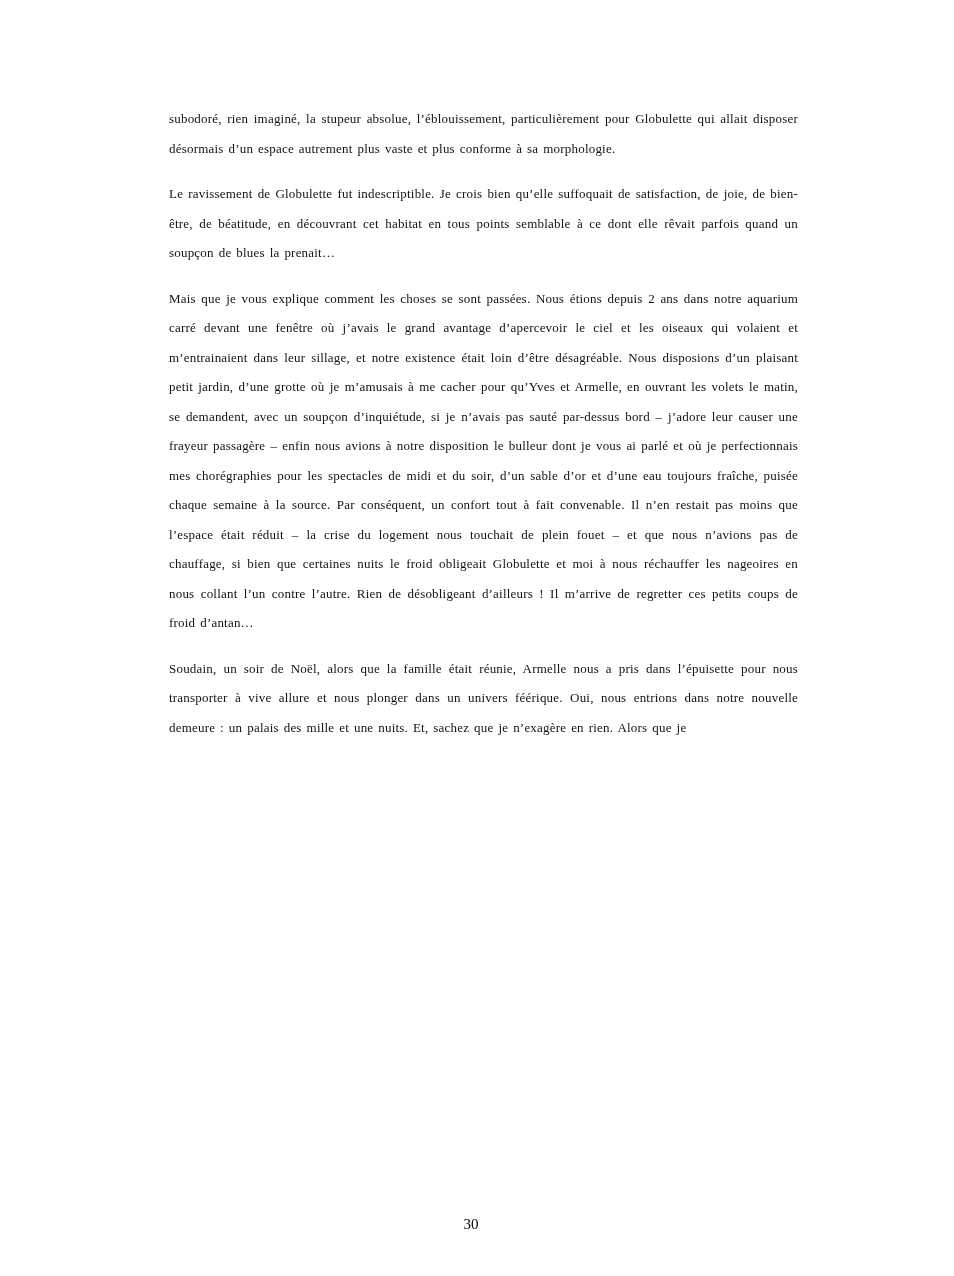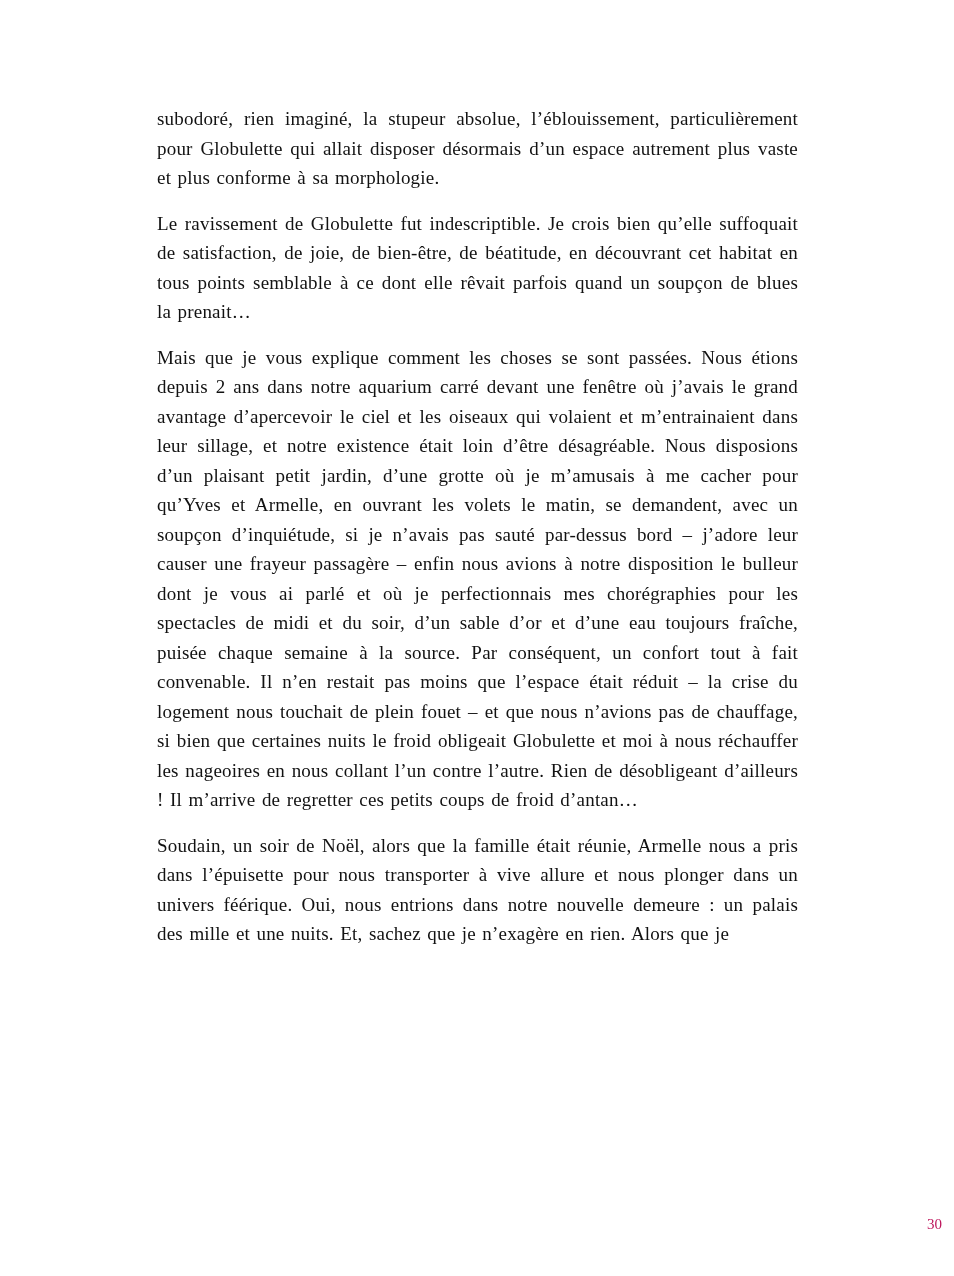--- a/index.html
+++ b/index.html
@@ -18,35 +18,35 @@
     color: #121212;
     overflow: hidden;
   }
   .text-block {
     position: absolute;
     left: 157px;
     top: 104px;
     width: 641px;
   }
   .text-block p {
-    margin: 0 0 16px 0;
-    font-size: 19px;
+    margin: 0 0 16px 12px;
+    font-size: 13px;
     line-height: 29.5px;
     text-align: justify;
     word-spacing: 1.5px;
     letter-spacing: 0.2px;
   }
   .page-number {
     position: absolute;
     left: 0;
     right: 12px;
     top: 1216px;
-    text-align: right;
+    text-align: center;
     font-size: 15px;
-    color: #be185d;
+    color: #000000;
   }
 </style>
 </head>
 <body>
 
 <div class="page">
   <div class="text-block">
     <p>subodoré, rien imaginé, la stupeur absolue, l’éblouissement, particulièrement pour Globulette qui allait disposer désormais d’un espace autrement plus vaste et plus conforme à sa morphologie.</p>
     <p>Le ravissement de Globulette fut indescriptible. Je crois bien qu’elle suffoquait de satisfaction, de joie, de bien-être, de béatitude, en découvrant cet habitat en tous points semblable à ce dont elle rêvait parfois quand un soupçon de blues la prenait…</p>
     <p>Mais que je vous explique comment les choses se sont passées. Nous étions depuis 2 ans dans notre aquarium carré devant une fenêtre où j’avais le grand avantage d’apercevoir le ciel et les oiseaux qui volaient et m’entrainaient dans leur sillage, et notre existence était loin d’être désagréable. Nous disposions d’un plaisant petit jardin, d’une grotte où je m’amusais à me cacher pour qu’Yves et Armelle, en ouvrant les volets le matin, se demandent, avec un soupçon d’inquiétude, si je n’avais pas sauté par-dessus bord – j’adore leur causer une frayeur passagère – enfin nous avions à notre disposition le bulleur dont je vous ai parlé et où je perfectionnais mes chorégraphies pour les spectacles de midi et du soir, d’un sable d’or et d’une eau toujours fraîche, puisée chaque semaine à la source. Par conséquent, un confort tout à fait convenable. Il n’en restait pas moins que l’espace était réduit – la crise du logement nous touchait de plein fouet – et que nous n’avions pas de chauffage, si bien que certaines nuits le froid obligeait Globulette et moi à nous réchauffer les nageoires en nous collant l’un contre l’autre. Rien de désobligeant d’ailleurs ! Il m’arrive de regretter ces petits coups de froid d’antan…</p>

